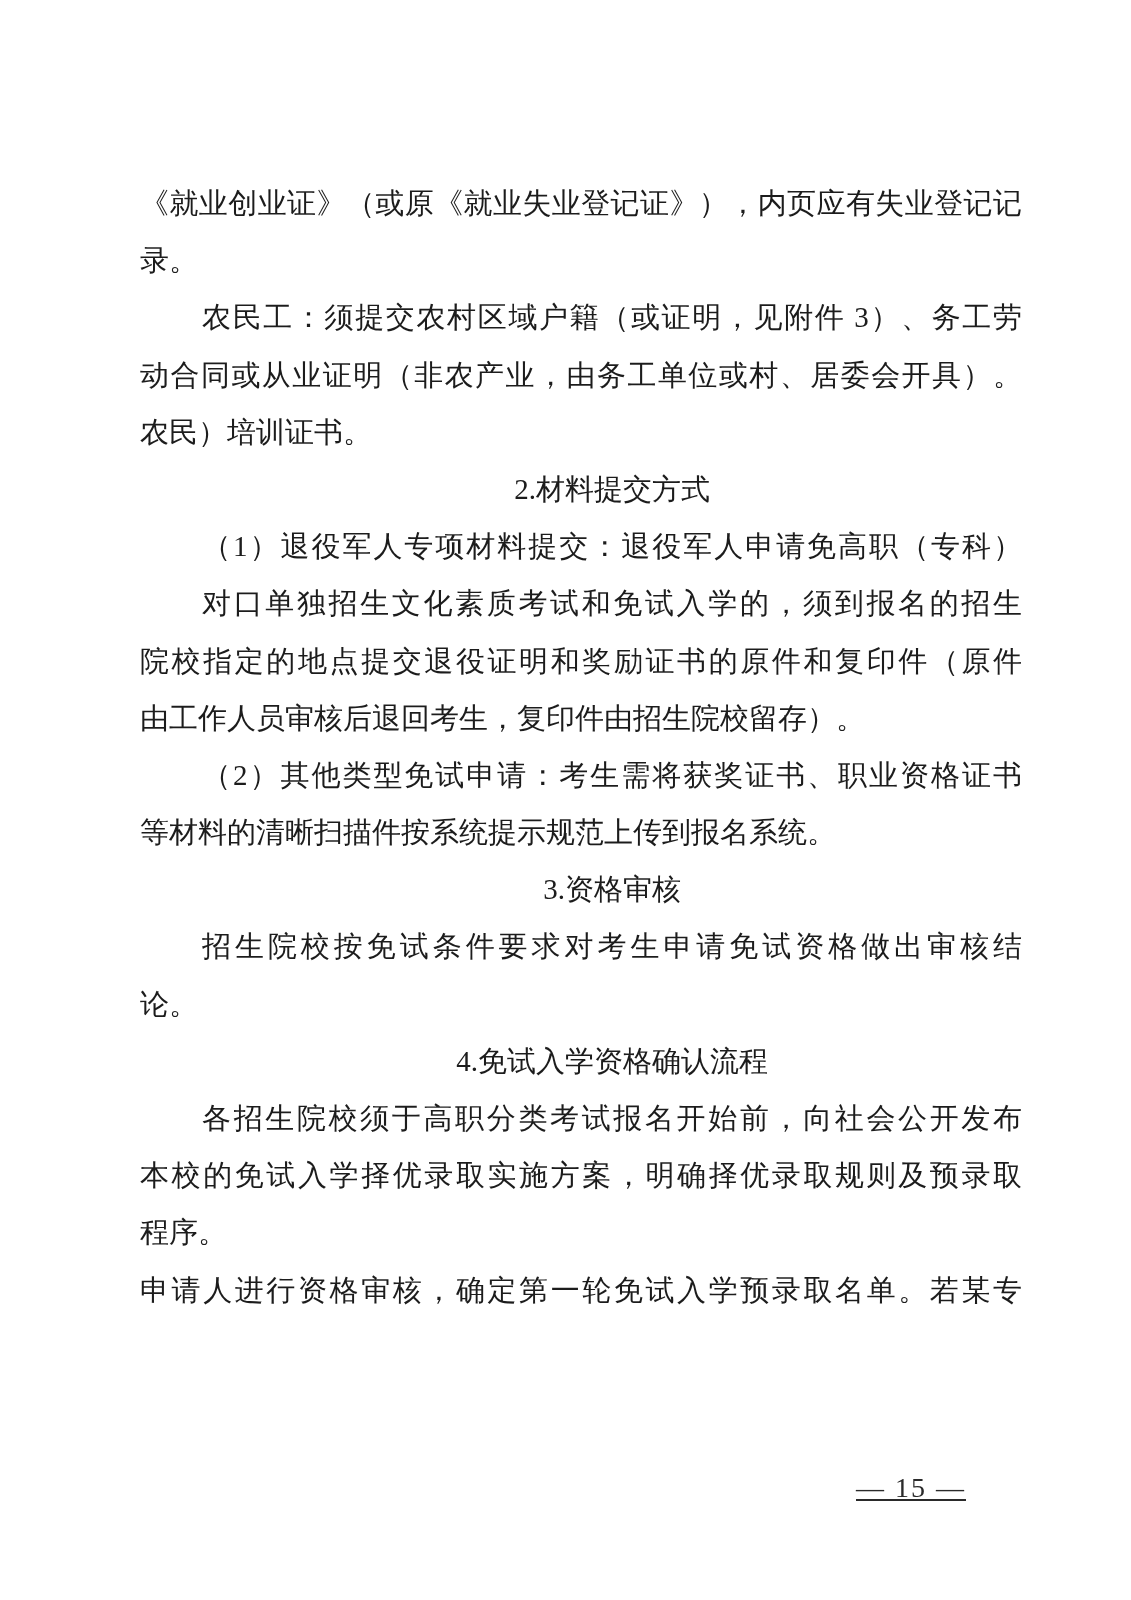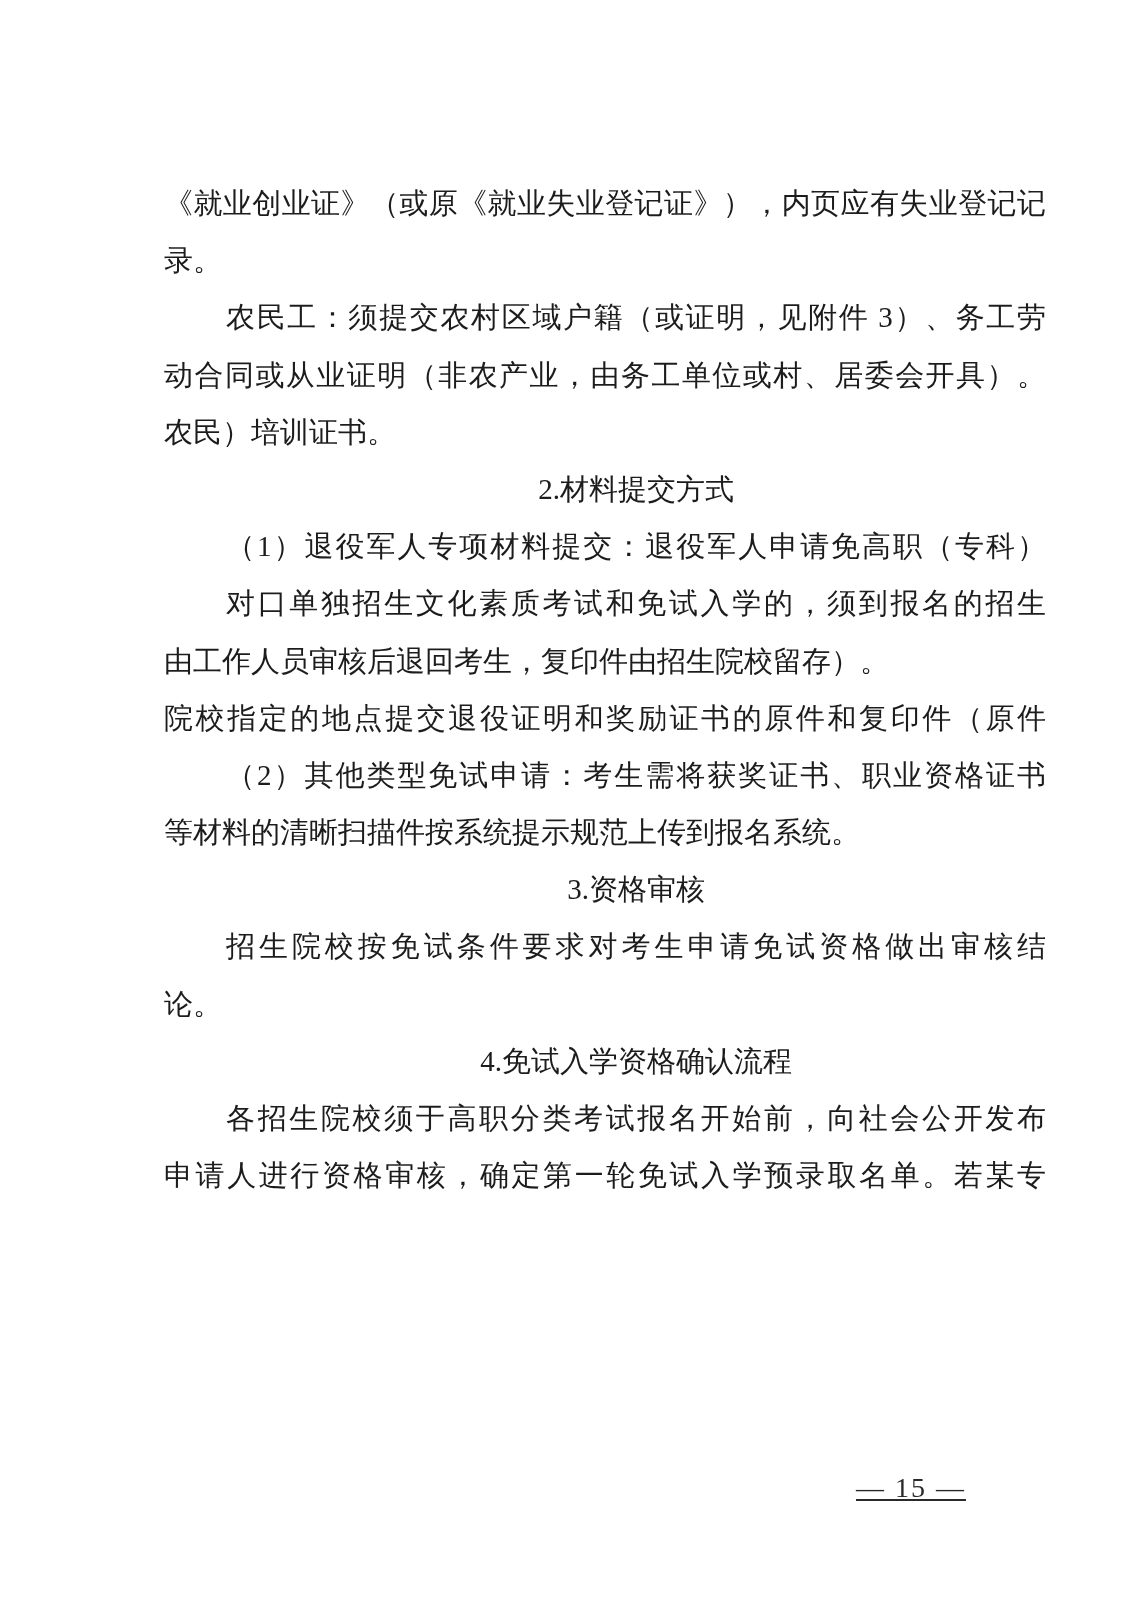--- a/index.html
+++ b/index.html
@@ -22,21 +22,20 @@
     background: #ffffff;
     overflow: hidden;
   }
   .content {
     position: absolute;
     left: 140px;
     top: 175px;
     width: 882px;
     color: #1c1c1c;
     font-size: 29px;
-    margin-left: 24px;
   }
   .line {
     height: 57.2px;
     line-height: 57.2px;
     text-align: left;
   }
   .line.nowrap {
     white-space: nowrap;
   }
   .line.indent {
@@ -65,25 +64,27 @@
 <div class="page">
   <div class="content" id="lines-container">
       <div class="line justify">《就业创业证》（或原《就业失业登记证》），内页应有失业登记记</div>
       <div class="line nowrap">录。</div>
       <div class="line indent justify">农民工：须提交农村区域户籍（或证明，见附件 3）、务工劳</div>
       <div class="line justify">动合同或从业证明（非农产业，由务工单位或村、居委会开具）。</div>
       <div class="line nowrap">农民）培训证书。</div>
       <div class="line indent nowrap">2.材料提交方式</div>
       <div class="line indent justify">（1）退役军人专项材料提交：退役军人申请免高职（专科）</div>
       <div class="line indent justify">对口单独招生文化素质考试和免试入学的，须到报名的招生</div>
+      <div class="line justify">院校指定的地点提交退役证明和奖励证书的原件和复印件（原件</div>
       <div class="line nowrap">由工作人员审核后退回考生，复印件由招生院校留存）。</div>
-      <div class="line justify">院校指定的地点提交退役证明和奖励证书的原件和复印件（原件</div>
       <div class="line indent justify">（2）其他类型免试申请：考生需将获奖证书、职业资格证书</div>
       <div class="line nowrap">等材料的清晰扫描件按系统提示规范上传到报名系统。</div>
       <div class="line indent nowrap">3.资格审核</div>
       <div class="line indent justify">招生院校按免试条件要求对考生申请免试资格做出审核结</div>
       <div class="line nowrap">论。</div>
       <div class="line indent nowrap">4.免试入学资格确认流程</div>
       <div class="line indent justify">各招生院校须于高职分类考试报名开始前，向社会公开发布</div>
+      <div class="line justify">本校的免试入学择优录取实施方案，明确择优录取规则及预录取</div>
+      <div class="line nowrap">程序。</div>
       <div class="line justify">申请人进行资格审核，确定第一轮免试入学预录取名单。若某专</div>
     </div>
   <div class="page-number">— 15 —</div>
 </div>
 
 </body></html>

